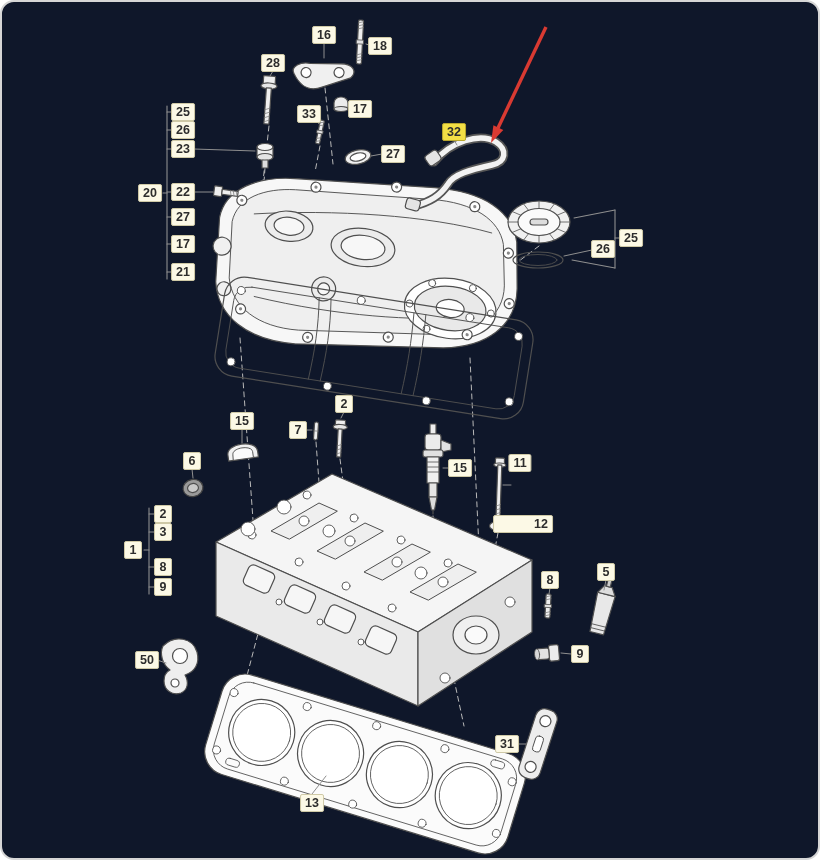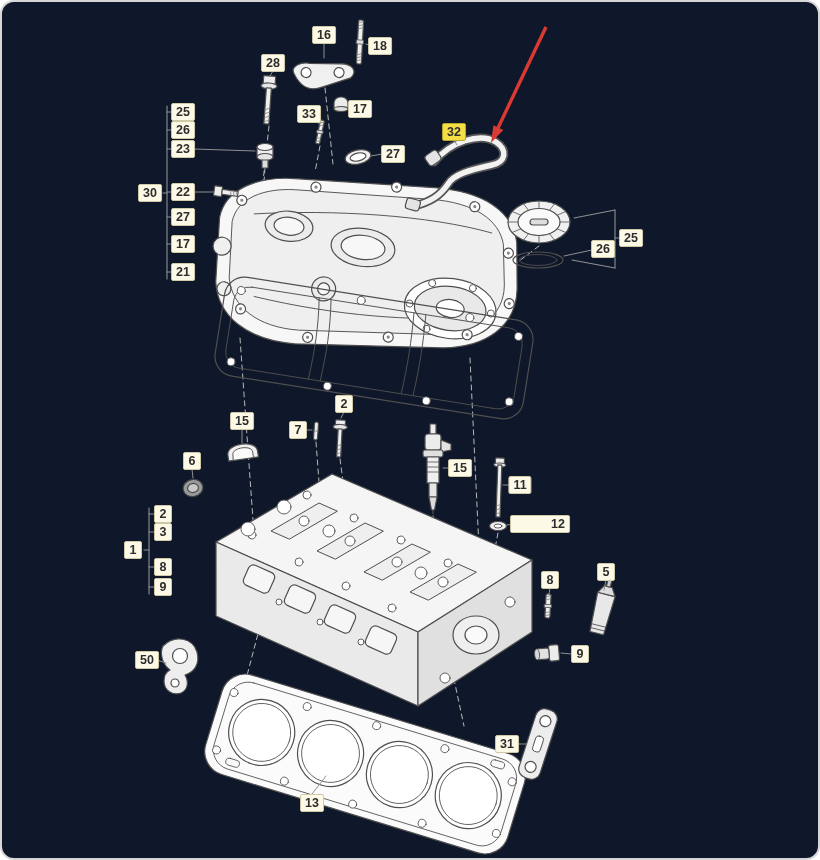--- a/index.html
+++ b/index.html
@@ -377,33 +377,33 @@
 <div class="callout" style="left: 378px; top: 44px;">18</div>
 <div class="callout" style="left: 271px; top: 61px;">28</div>
 <div class="callout" style="left: 307px; top: 112px;">33</div>
 <div class="callout" style="left: 358px; top: 107px;">17</div>
 <div class="callout" style="left: 391px; top: 152px;">27</div>
 <div class="callout highlight" style="left: 452px; top: 130px;">32</div>
 <div class="callout" style="left: 181px; top: 110px;">25</div>
 <div class="callout" style="left: 181px; top: 128px;">26</div>
 <div class="callout" style="left: 181px; top: 147px;">23</div>
 <div class="callout" style="left: 181px; top: 190px;">22</div>
-<div class="callout" style="left: 148px; top: 191px;">30</div>
+<div class="callout" style="left: 148px; top: 191px;">20</div>
 <div class="callout" style="left: 181px; top: 215px;">27</div>
 <div class="callout" style="left: 181px; top: 242px;">17</div>
 <div class="callout" style="left: 181px; top: 270px;">21</div>
 <div class="callout" style="left: 601px; top: 247px;">26</div>
 <div class="callout" style="left: 629px; top: 236px;">25</div>
 <div class="callout" style="left: 342px; top: 402px;">2</div>
 <div class="callout" style="left: 296px; top: 428px;">7</div>
 <div class="callout" style="left: 240px; top: 419px;">15</div>
 <div class="callout" style="left: 190px; top: 459px;">6</div>
 <div class="callout" style="left: 458px; top: 466px;">15</div>
-<div class="callout" style="left: 518px; top: 483px; text-align: center;">11</div>
-<div class="callout" style="left: 538px; top: 522px; padding-left: 40px;">12</div>
+<div class="callout" style="left: 518px; top: 461px; text-align: center;">11</div>
+<div class="callout" style="left: 521px; top: 522px; padding-left: 40px;">12</div>
 <div class="callout" style="left: 161px; top: 512px;">2</div>
 <div class="callout" style="left: 161px; top: 530px;">3</div>
 <div class="callout" style="left: 131px; top: 548px;">1</div>
 <div class="callout" style="left: 161px; top: 565px;">8</div>
 <div class="callout" style="left: 161px; top: 585px;">9</div>
 <div class="callout" style="left: 548px; top: 578px;">8</div>
 <div class="callout" style="left: 604px; top: 570px;">5</div>
 <div class="callout" style="left: 578px; top: 652px;">9</div>
 <div class="callout" style="left: 145px; top: 658px;">50</div>
 <div class="callout" style="left: 505px; top: 742px;">31</div>

